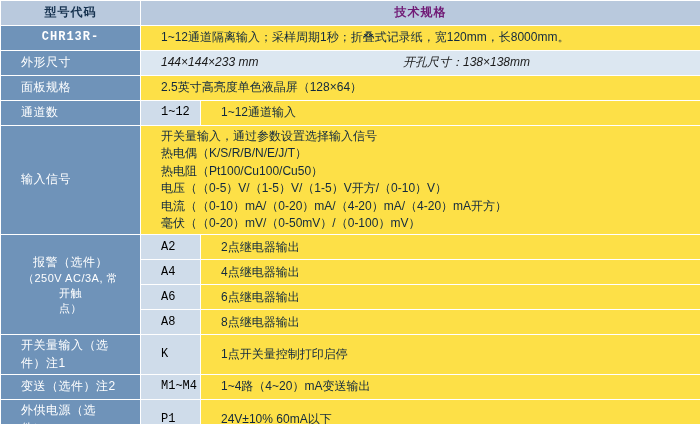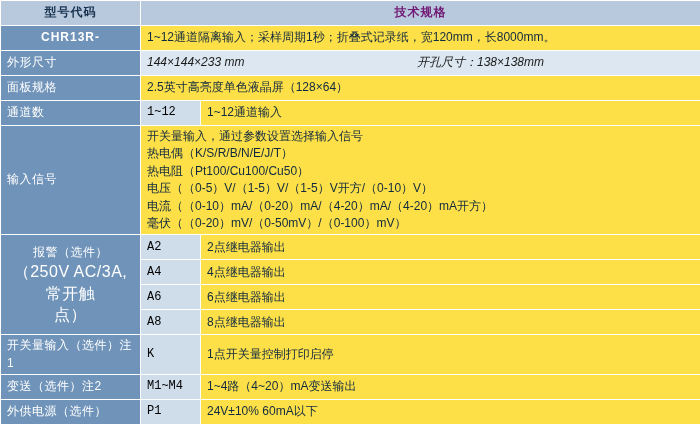--- a/index.html
+++ b/index.html
@@ -16,21 +16,21 @@
     width:700px;height:424px;
     box-sizing:border-box;
   }
   table.spec{
     border-collapse:collapse;
     width:700px;
     table-layout:fixed;
   }
   table.spec td{
     border:1px solid #ffffff;
-    padding:2px 6px;
+    padding:2px 20px;
     vertical-align:middle;
     line-height:1.45;
     font-size:12px;
     height:20px;
   }
   
   .hdr-left{
     background:#b9c9dd;
     text-align:center;
     font-weight:bold;
@@ -51,20 +51,21 @@
     text-align:left;
     font-weight:normal;
     letter-spacing:0.5px;
   }
   .lbl-strong{
     background:#6f93b9;
     color:#ffffff;
     text-align:center;
     font-weight:bold;
     letter-spacing:1px;
+    font-family:Liberation Mono, monospace;
   }
   
   .code{
     background:#cfdcea;
     text-align:left;
     color:#000000;
     font-weight:normal;
     font-family:Liberation Mono, monospace;
   }
   
@@ -76,21 +77,21 @@
   .val-plain{
     background:#dce7f1;
     font-style:italic;
   }
   .multi{
     line-height:1.55;
     padding-top:4px;
     padding-bottom:4px;
   }
   .sub{
-    font-size:16px;
+    font-size:11px;
     line-height:1.35;
   }
   .twolines{
     text-align:center;
     margin-left:45px;
   }
   .inline-split{
     display:flex;
     justify-content:space-between;
     align-items:center;

